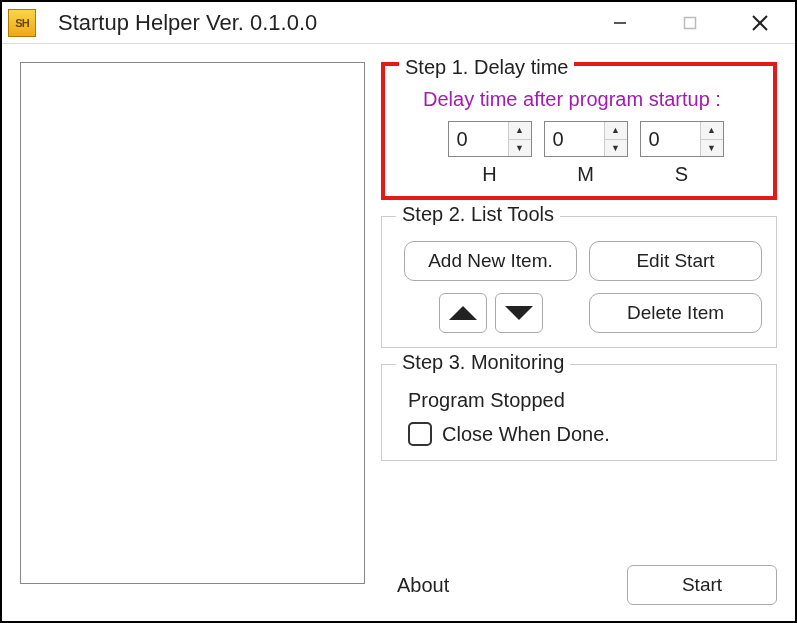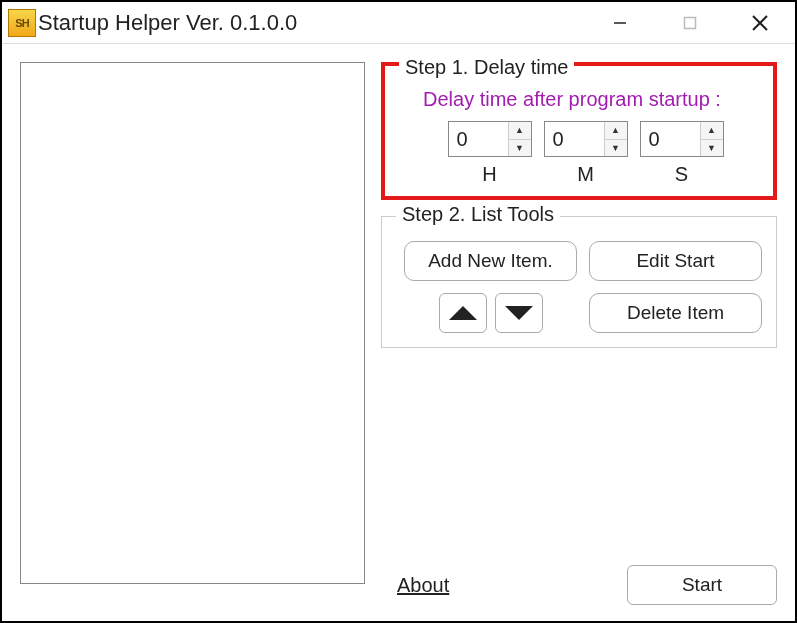--- a/index.html
+++ b/index.html
@@ -29,21 +29,21 @@
     height: 28px;
     background: linear-gradient(180deg, #f7d649 0%, #f0a818 100%);
     border: 1px solid #b07800;
     display: flex;
     align-items: center;
     justify-content: center;
     font-size: 11px;
     font-weight: bold;
     color: #6a4a00;
     letter-spacing: -1px;
-    margin-right: 2px;
+    margin-right: 22px;
   }
   .title-text {
     font-size: 22px;
     color: #222;
   }
   .window-controls {
     position: absolute;
     right: 0;
     top: 0;
     height: 42px;
@@ -207,21 +207,20 @@
   .footer-row {
     display: flex;
     align-items: center;
     gap: 20px;
     margin-top: auto;
     padding-left: 16px;
   }
   .link {
     font-size: 20px;
     color: #222;
-    text-decoration: underline;
     cursor: pointer;
   }
   .start-btn {
     margin-left: auto;
     width: 150px;
     height: 40px;
   }
   .arrow-pair {
     display:flex;
     gap:8px;
@@ -307,20 +306,28 @@
               <div class="arrow-up"></div>
             </div>
             <div class="btn small">
               <div class="arrow-down"></div>
             </div>
           </div>
           <div class="btn wide">Delete Item</div>
         </div>
       </div>
 
+      <div class="group">
+        <div class="group-legend">Step 3. Monitoring</div>
+        <div class="status-text">Program Stopped</div>
+        <div class="check-row">
+          <div class="checkbox"></div>
+          <div class="check-label">Close When Done.</div>
+        </div>
+      </div>
 
       <div class="footer-row">
         <span class="link">About</span>
         <div class="btn start-btn">Start</div>
       </div>
 
     </div>
   </div>
 </div>
 

